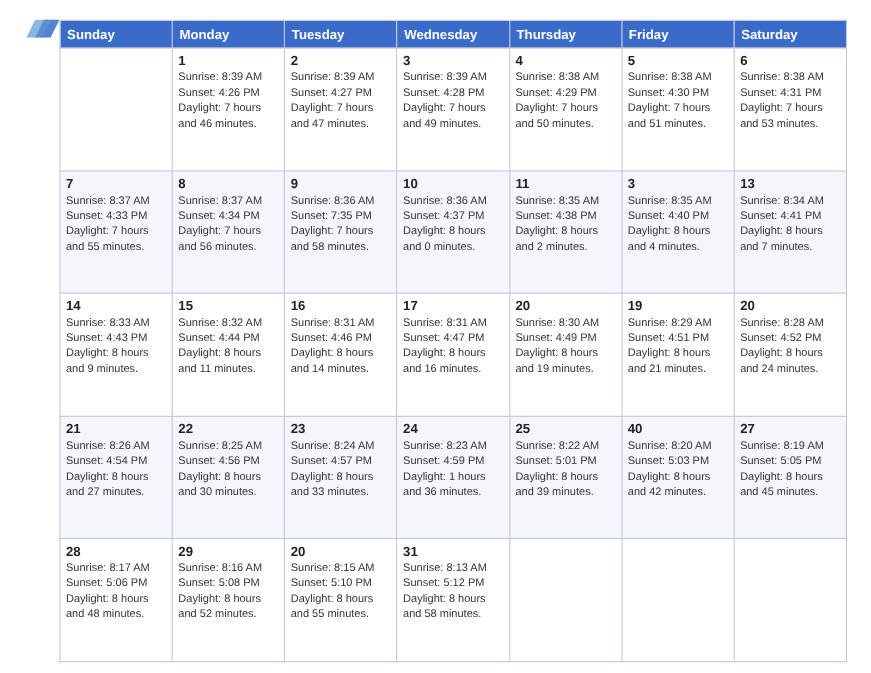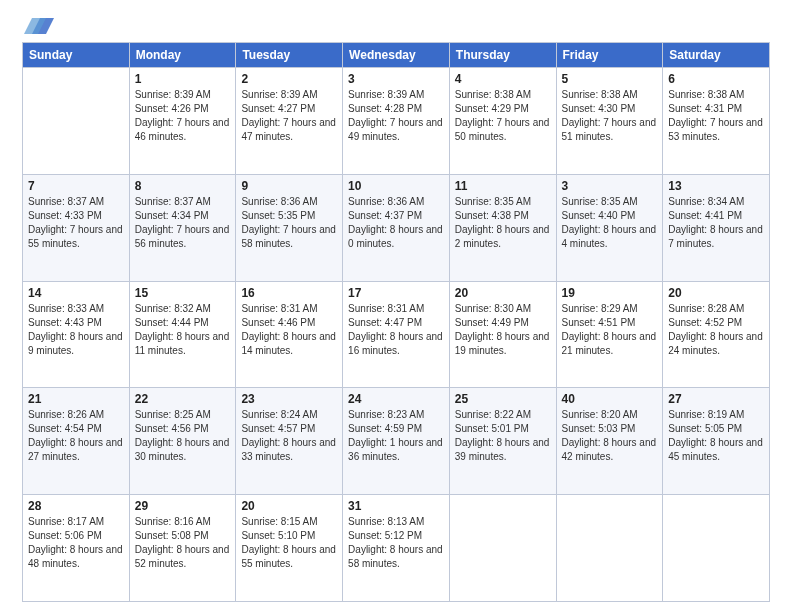--- a/index.html
+++ b/index.html
@@ -8,21 +8,20 @@
       background: #fff;
       width: 792px;
       height: 612px;
       overflow: hidden;
     }
     .page {
       width: 792px;
       height: 612px;
       padding: 18px 22px 10px 22px;
       display: flex;
-      flex-direction: column;
     }
     .header {
       display: flex;
       justify-content: space-between;
       align-items: flex-start;
       margin-bottom: 8px;
     }
     .logo {
       display: flex;
       align-items: center;
@@ -189,21 +188,21 @@
         <div class="day-info">
           <span>Sunrise: 8:37 AM</span><br>
           <span>Sunset: 4:34 PM</span><br>
           <span>Daylight: 7 hours and 56 minutes.</span>
         </div>
       </td>
           <td>
         <span class="day-num">9</span>
         <div class="day-info">
           <span>Sunrise: 8:36 AM</span><br>
-          <span>Sunset: 5:35 PM</span><br>
+          <span>Sunset: 7:35 PM</span><br>
           <span>Daylight: 7 hours and 58 minutes.</span>
         </div>
       </td>
           <td>
         <span class="day-num">10</span>
         <div class="day-info">
           <span>Sunrise: 8:36 AM</span><br>
           <span>Sunset: 4:37 PM</span><br>
           <span>Daylight: 8 hours and 0 minutes.</span>
         </div>

